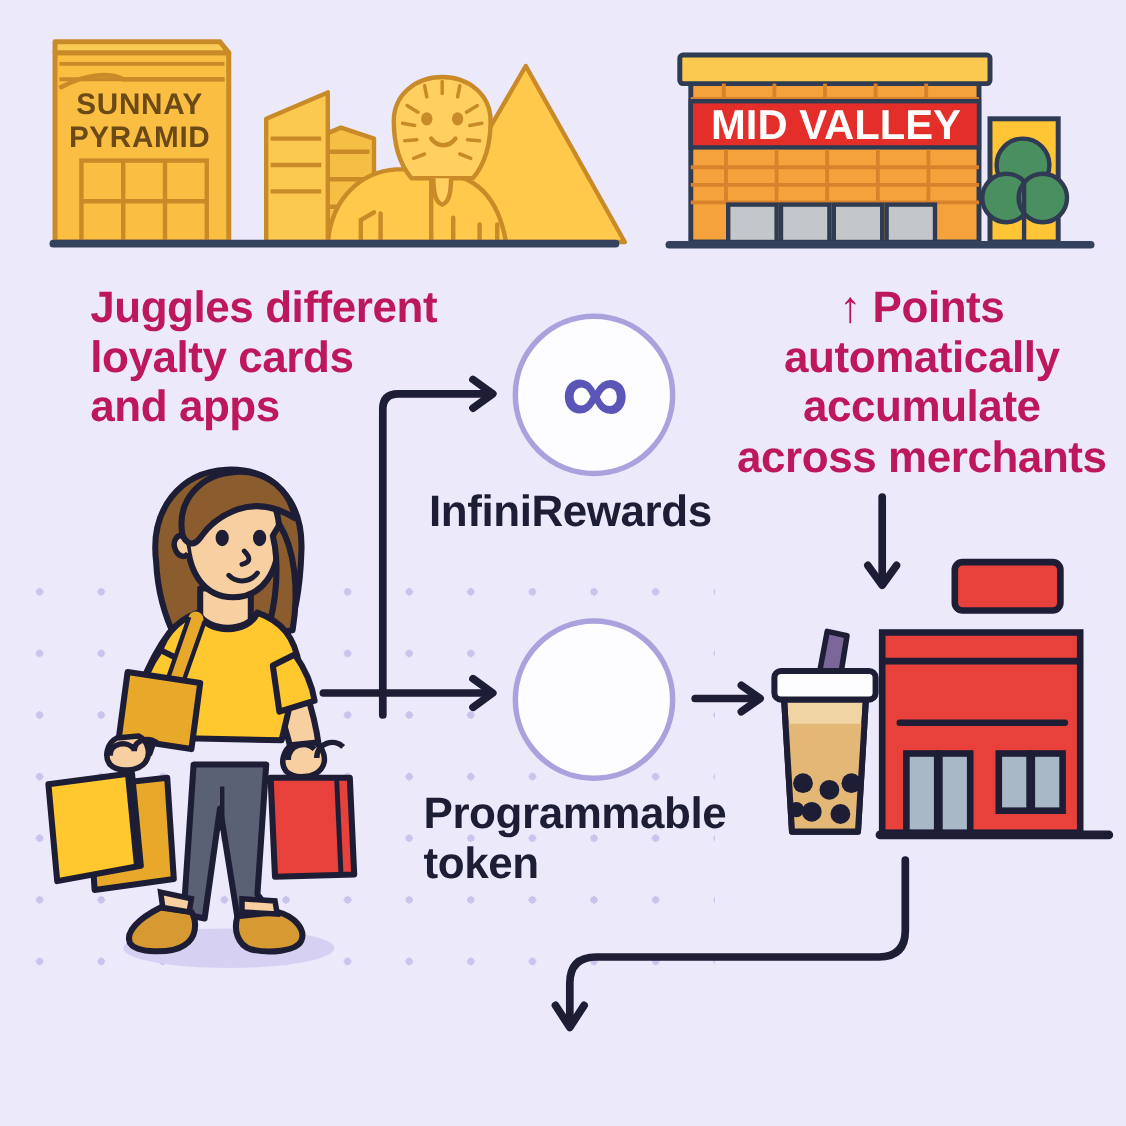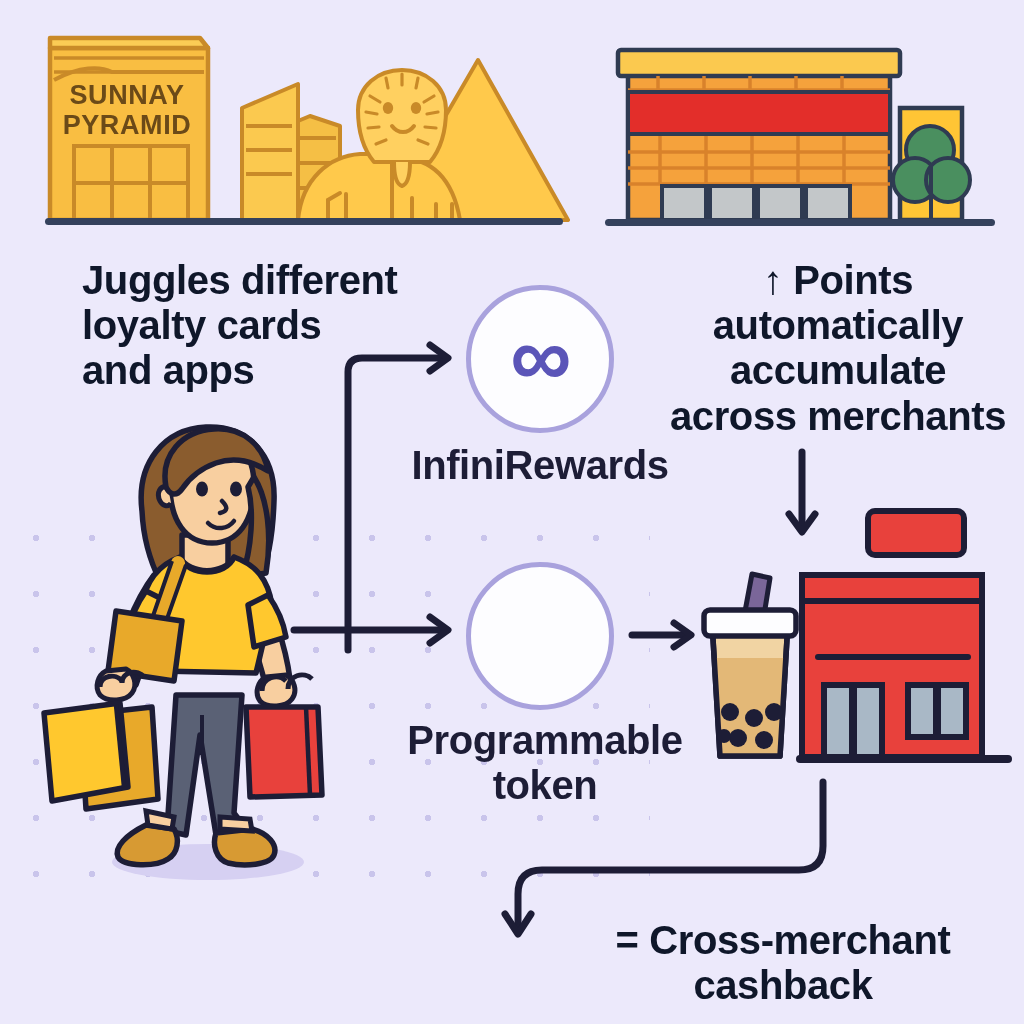--- a/index.html
+++ b/index.html
@@ -22,34 +22,34 @@
     left: 0; top: 500px; width: 650px; height: 420px;
     background-image: radial-gradient(#c3bee8 3.2px, transparent 3.3px);
     background-size: 56px 56px;
     background-position: 8px 10px;
     opacity: .85;
     pointer-events: none;
   }
 
   
   .calloutText {
-    color: #0f172a;
+    color: #be185d;
     font-weight: 700;
     font-size: 40px;
     line-height: 1.13;
     letter-spacing: -0.4px;
     white-space: pre-line;
   }
   .iconLabel {
     color: #1d1d36;
     font-weight: 700;
     font-size: 40px;
     line-height: 1.13;
     letter-spacing: -0.4px;
-    text-align: center;
+    text-align: left;
     white-space: pre-line;
   }
 
   
   .tokenCircle {
     border-radius: 50%;
     background: #fdfdff;
     border: 5px solid #a9a2dd;
     box-sizing: border-box;
     display: flex;
@@ -179,20 +179,22 @@
 
       <g>
         <circle cx="330" cy="110" r="24" fill="#4a8f5f" stroke="#2f3b52" stroke-width="4"></circle>
         <circle cx="315" cy="140" r="22" fill="#4a8f5f" stroke="#2f3b52" stroke-width="4"></circle>
         <circle cx="348" cy="140" r="22" fill="#4a8f5f" stroke="#2f3b52" stroke-width="4"></circle>
         <line x1="331" y1="126" x2="331" y2="180" stroke="#2f3b52" stroke-width="4"></line>
       </g>
     </svg>
   </div>
 
+  <div class="abs" style="left:630px; top:95px; width:260px; text-align:center; color:#ffffff;
+              font-weight:700; font-size:38px; line-height:1; letter-spacing:0px;">MID VALLEY</div>
 
   <div class="abs" style="left:605px; top:219px; width:390px; height:7px; background:#34415c; border-radius:4px;"></div>
 
   <div class="abs calloutText" style="left:82px; top:258px; width:380px;">Juggles different
 loyalty cards
 and apps</div>
 
   <div class="abs calloutText" style="left:648px; top:258px; width:380px; text-align:center;">↑ Points
 automatically
 accumulate
@@ -360,16 +362,14 @@
       <path d="M92 268 C92 256 108 254 114 262" stroke="#1d1d36" stroke-width="5" fill="none"></path>
 
       <path d="M50 300 L122 292 L128 384 L56 394 Z" fill="#e8a92a" stroke="#1d1d36" stroke-width="5.5" stroke-linejoin="round"></path>
 
       <path d="M14 298 L90 288 L98 372 L22 386 Z" fill="#ffc82e" stroke="#1d1d36" stroke-width="5.5" stroke-linejoin="round"></path>
       <path d="M86 290 L94 372" stroke="#1d1d36" stroke-width="4.5" fill="none"></path>
     </svg>
   </div>
 
 
-  <div class="abs calloutText" style="left:558px; top:918px; width:450px; text-align:center;">= Cross-merchant
-cashback</div>
 
 </div>
 
 </body></html>

